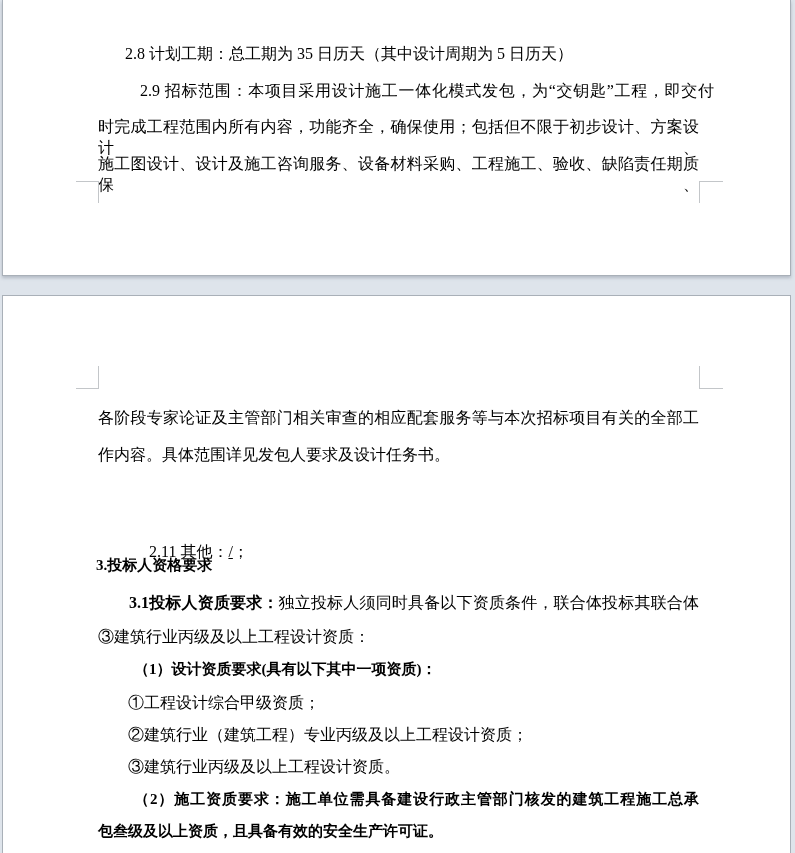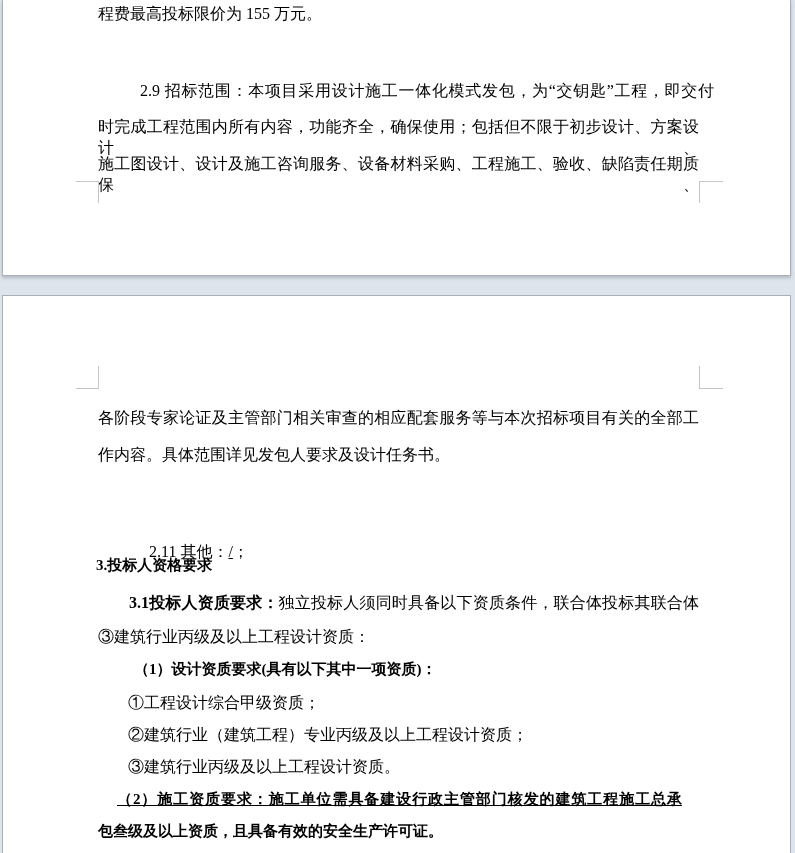--- a/index.html
+++ b/index.html
@@ -54,21 +54,21 @@
   .mark-br { border-top:1px solid #c3c6c9; border-left:1px solid #c3c6c9; }
   .mark-tl { border-bottom:1px solid #c3c6c9; border-right:1px solid #c3c6c9; }
   .mark-tr { border-bottom:1px solid #c3c6c9; border-left:1px solid #c3c6c9; }
 </style>
 </head>
 <body>
 
 <div class="canvas">
 
   <div class="page page1">
-    <div class="line" style="left:95px;  top:3px;">程费最高投标限价为 155 万元。</div>
+    <div class="line" style="left:122px; top:43px;">2.8 计划工期：总工期为 35 日历天（其中设计周期为 5 日历天）</div>
     <div class="line just" style="left:122px; top:80px;  width:574px;margin-left:15px;">2.9 招标范围：本项目采用设计施工一体化模式发包，为“交钥匙”工程，即交付</div>
     <div class="line just" style="left:95px;  top:116px; width:601px;">时完成工程范围内所有内容，功能齐全，确保使用；包括但不限于初步设计、方案设计、</div>
     <div class="line just" style="left:95px;  top:153px; width:601px;">施工图设计、设计及施工咨询服务、设备材料采购、工程施工、验收、缺陷责任期质保、</div>
     <div class="mark mark-bl" style="left:73px;  top:181px; width:23px; height:22px;"></div>
     <div class="mark mark-br" style="left:696px; top:181px; width:24px; height:22px;"></div>
   </div>
 
   <div class="page page2">
     <div class="mark mark-tl" style="left:73px;  top:70px; width:23px; height:23px;"></div>
     <div class="mark mark-tr" style="left:696px; top:70px; width:24px; height:23px;"></div>
@@ -84,17 +84,17 @@
 
     <div class="line just" style="left:126px; top:296px; width:570px;">
       <span class="bold">3.1投标人资质要求：</span><span>独立投标人须同时具备以下资质条件，联合体投标其联合体</span>
     </div>
 
     <div class="line" style="left:95px;  top:330px;">③建筑行业丙级及以上工程设计资质：</div>
     <div class="line bold big" style="left:131px; top:363px;">（1）设计资质要求(具有以下其中一项资质)：</div>
     <div class="line" style="left:125px; top:396px;">①工程设计综合甲级资质；</div>
     <div class="line" style="left:125px; top:428px;">②建筑行业（建筑工程）专业丙级及以上工程设计资质；</div>
     <div class="line" style="left:125px; top:460px;">③建筑行业丙级及以上工程设计资质。</div>
-    <div class="line bold big just" style="left:114px; top:493px; width:565px;text-decoration:underline;">（2）施工资质要求：施工单位需具备建设行政主管部门核发的建筑工程施工总承</div>
+    <div class="line bold big just" style="left:131px; top:493px; width:565px;">（2）施工资质要求：施工单位需具备建设行政主管部门核发的建筑工程施工总承</div>
     <div class="line bold big" style="left:95px; top:525px;text-align:right;">包叁级及以上资质，且具备有效的安全生产许可证。</div>
   </div>
 
 </div>
 
 </body></html>

